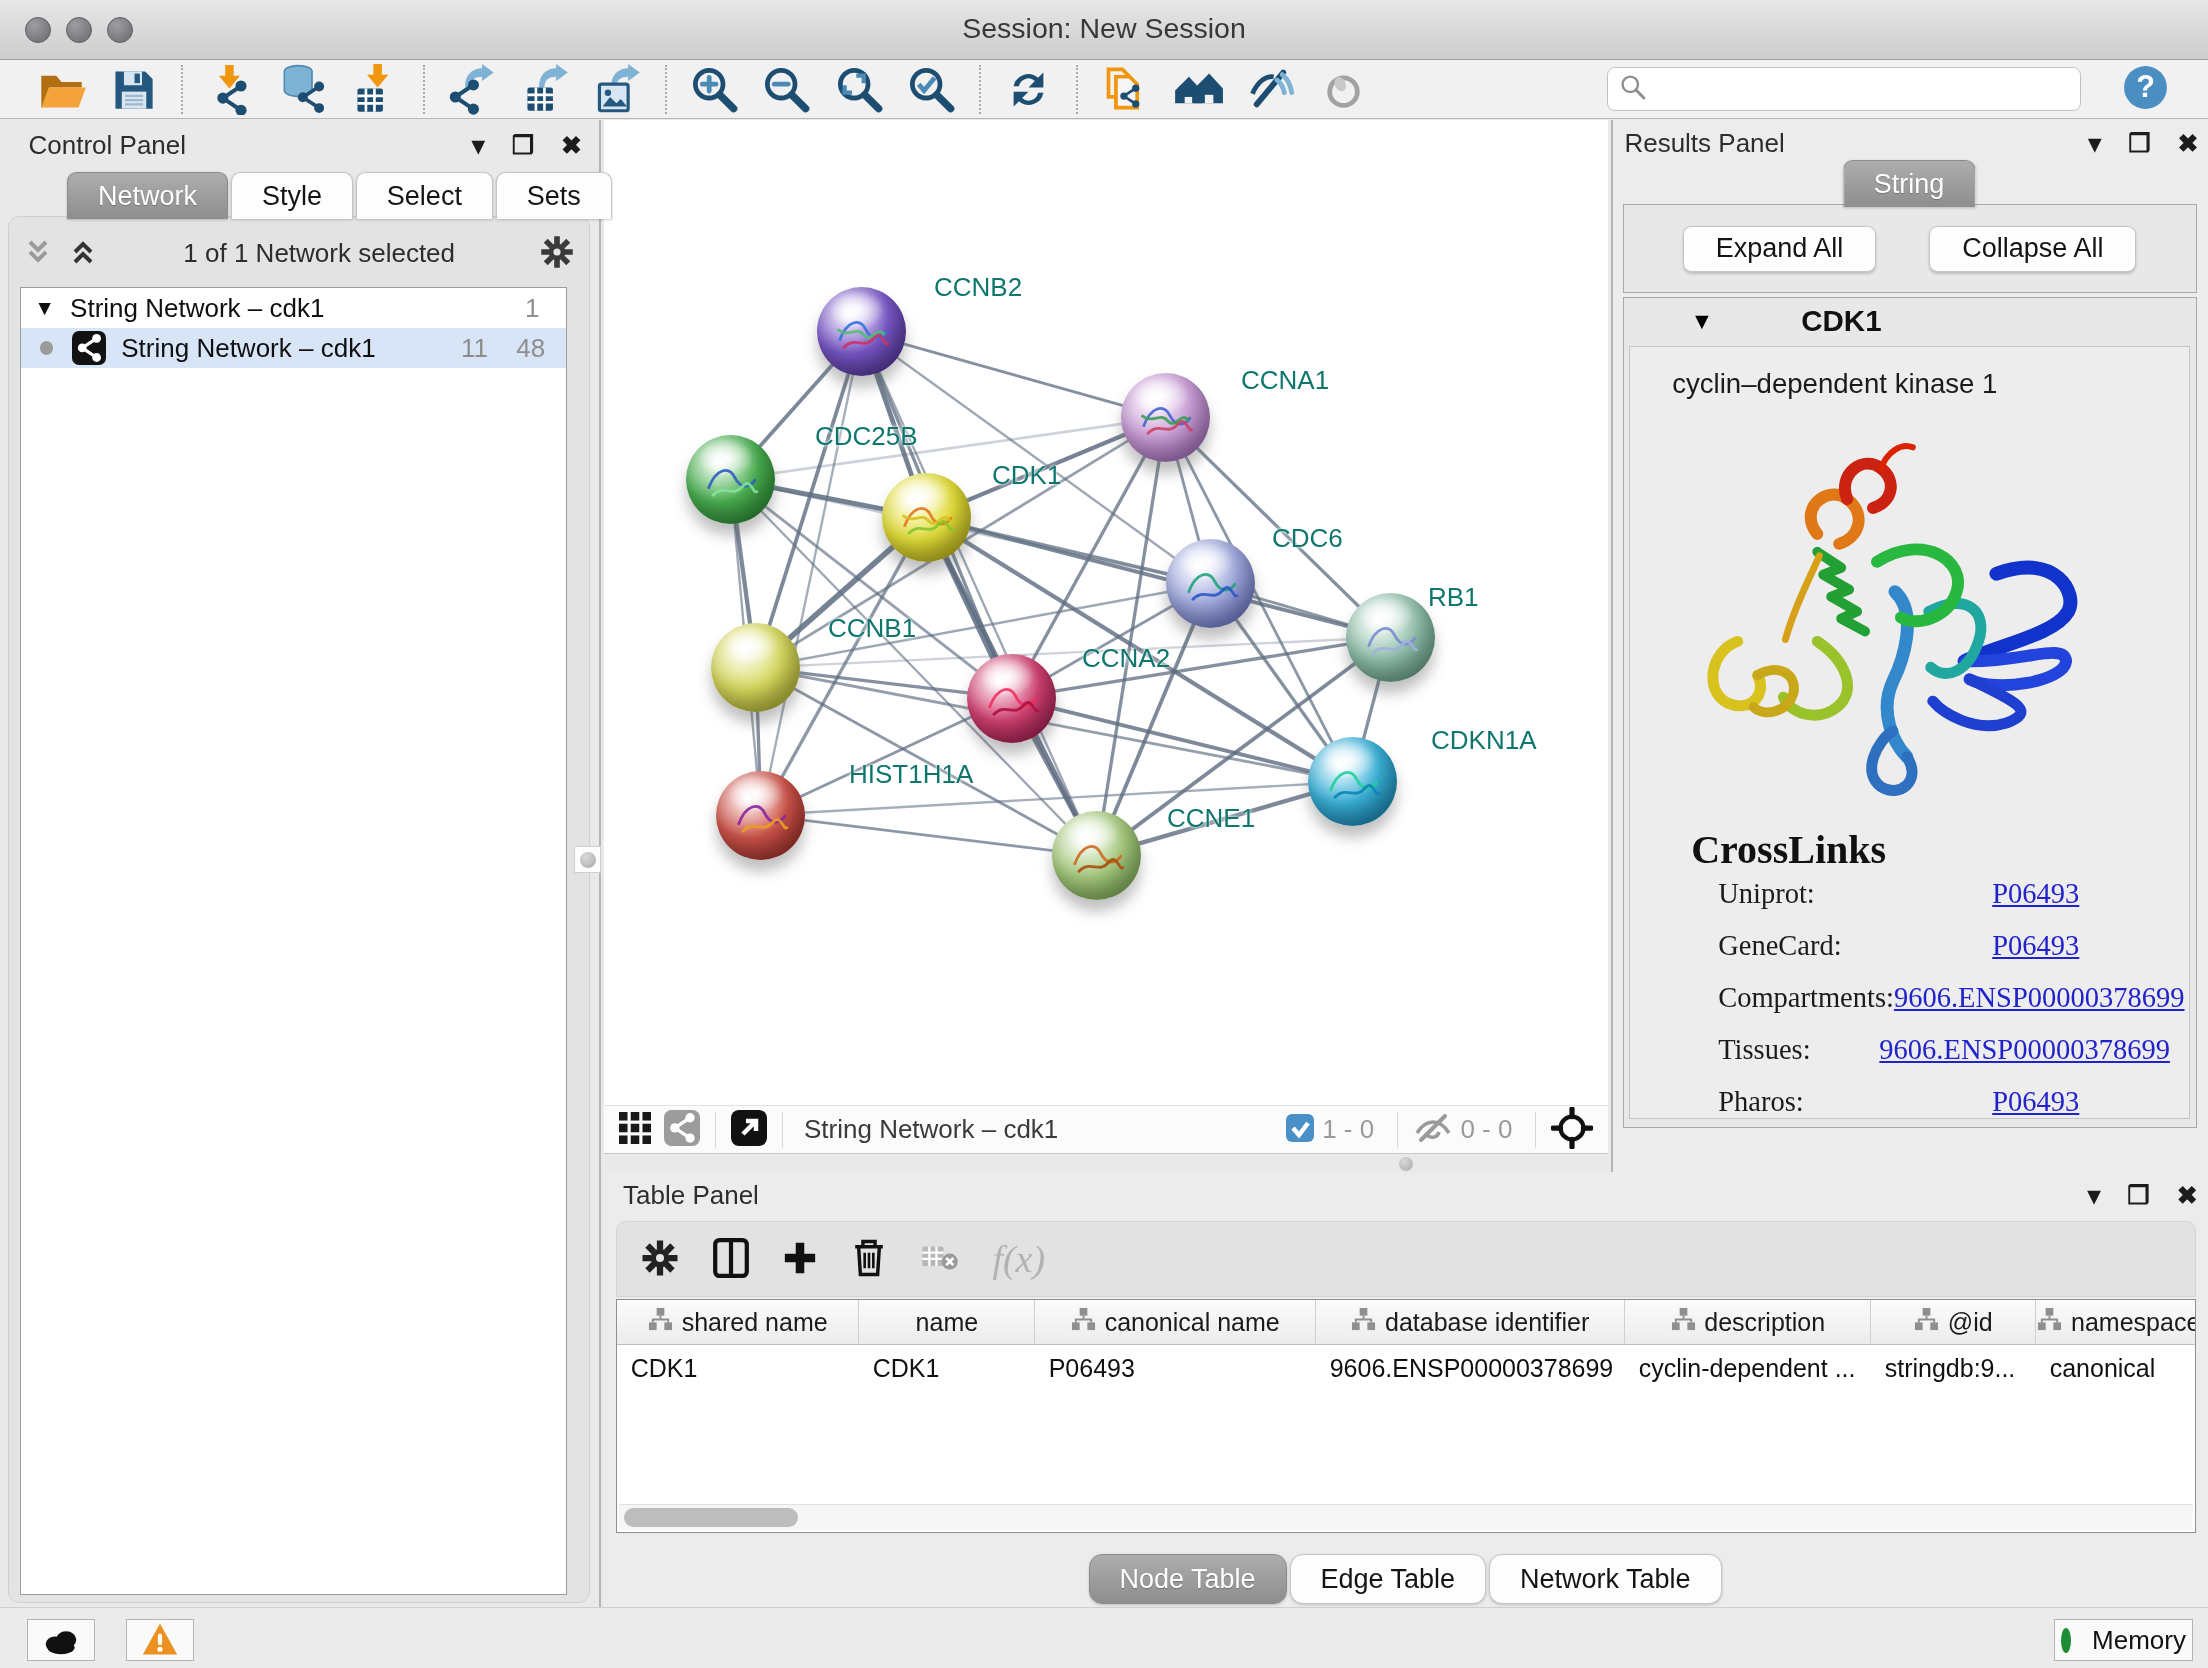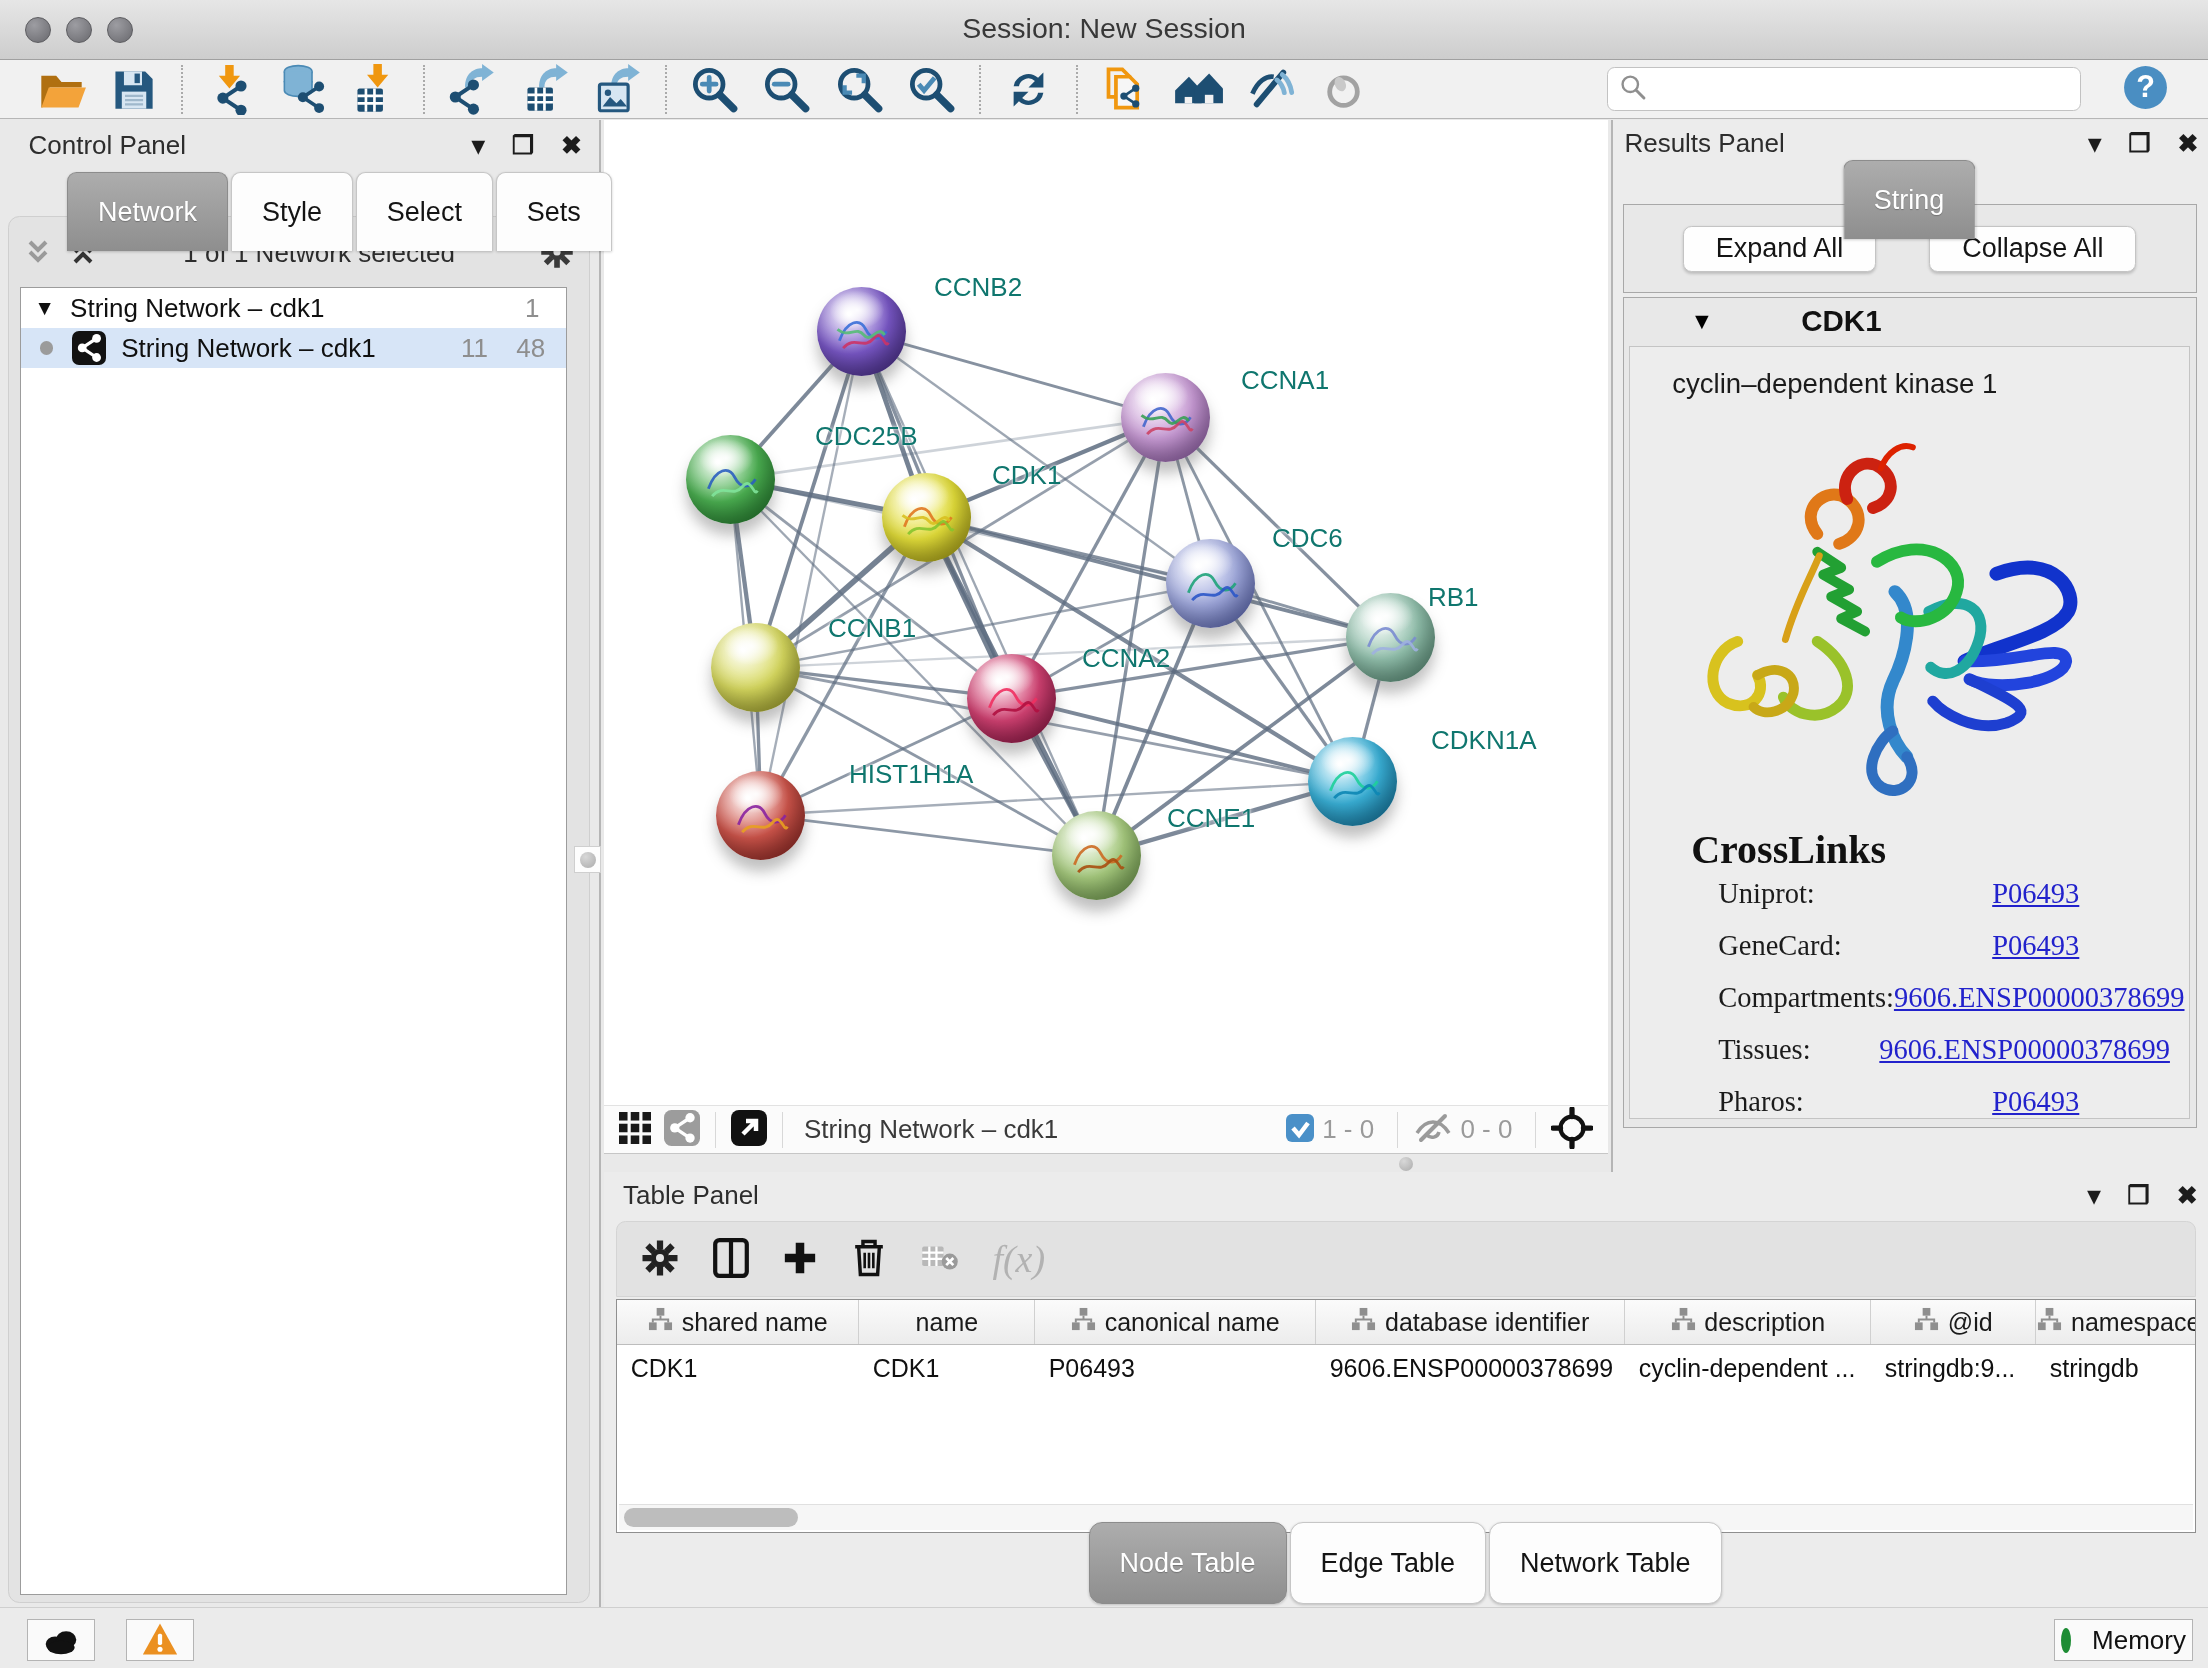--- a/index.html
+++ b/index.html
@@ -18,21 +18,21 @@
   .tbsep{width:0;height:49px;border-left:2.9px dotted #aaaaaa;margin:0 11.4px;}
   .search{margin-left:auto;width:474px;height:44px;background:#fff;border:1.9px solid #c2c2c2;border-radius:7.6px;display:flex;align-items:center;padding:0 11.4px;box-sizing:border-box;}
   .search input{border:none;outline:none;flex:1;font-size:25px;background:transparent;font-family:"Liberation Sans",sans-serif;}
   .helpbtn{margin-left:40px;margin-right:13.3px;background:none;border:none;padding:0;cursor:pointer;}
 
   
   .phead{position:absolute;display:flex;align-items:center;justify-content:space-between;}
   .ptitle{font-size:26px;color:#2d2d2d;}
   .winctl{display:flex;gap:27px;align-items:center;}
   .wicon{font-size:25px;color:#1c1c1c;font-weight:bold;cursor:pointer;line-height:1;}
-  .tab{height:46px;padding:16px 30px;font-size:27px;display:flex;align-items:center;background:#fdfdfd;border:1.9px solid #c6c6c6;border-bottom:none;border-radius:9.5px 9.5px 0 0;margin-right:2.9px;color:#141414;box-shadow:0 1px 2.9px rgba(0,0,0,.2);cursor:pointer;}
+  .tab{height:46px;padding:0 30px;font-size:27px;display:flex;align-items:center;background:#fdfdfd;border:1.9px solid #c6c6c6;border-bottom:none;border-radius:9.5px 9.5px 0 0;margin-right:2.9px;color:#141414;box-shadow:0 1px 2.9px rgba(0,0,0,.2);cursor:pointer;}
   .tab.sel{background:linear-gradient(#adadad,#8e8e8e);color:#fff;border-color:#8c8c8c;text-shadow:0 1px 1px rgba(0,0,0,.25);}
 
   
   .cp{position:absolute;left:0;top:120px;width:601px;height:1487px;border-right:2.9px solid #b5b5b5;box-sizing:border-box;background:#e9e9e9;}
   .cp .phead{left:28.5px;right:17px;top:9.5px;}
   #cp-tabs{position:absolute;left:67px;top:52px;display:flex;z-index:2;}
   .cp-body{position:absolute;left:7.6px;right:9.5px;top:96px;bottom:3.8px;background:#e3e3e3;border:1.9px solid #cfcfcf;border-radius:11.4px;}
   .cp-selrow{position:absolute;left:13.3px;right:13.3px;top:13.3px;height:46px;display:flex;align-items:center;}
   .cp-selrow .txt{flex:1;text-align:center;font-size:26px;color:#2d2d2d;}
   .iconbtn{background:none;border:none;padding:0;cursor:pointer;display:flex;align-items:center;}
@@ -737,21 +737,21 @@
             <span>namespace</span>
           </div>
         </div>
       <div id="tbl-row">
           <div class="dcell" style="width: 242px;">CDK1</div>
           <div class="dcell" style="width: 176px;">CDK1</div>
           <div class="dcell" style="width: 281px;">P06493</div>
           <div class="dcell" style="width: 309px;">9606.ENSP00000378699</div>
           <div class="dcell" style="width: 246px;">cyclin-dependent ...</div>
           <div class="dcell" style="width: 165px;">stringdb:9...</div>
-          <div class="dcell" style="width: 166px;">stringdb</div>
+          <div class="dcell" style="width: 166px;">canonical</div>
         </div>
       <div class="hscroll">
           <div class="hthumb"></div>
         </div>
     </div>
     <div id="tp-tabs">
         <div class="tab sel">Node Table</div>
         <div class="tab">Edge Table</div>
         <div class="tab">Network Table</div>
       </div>

